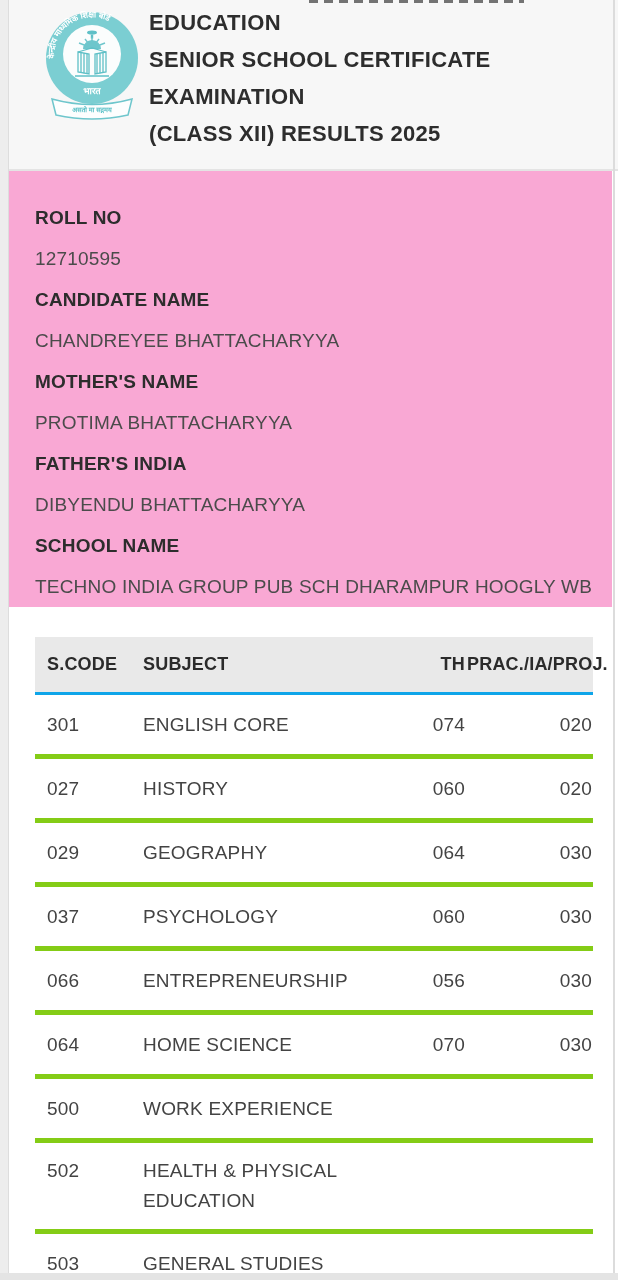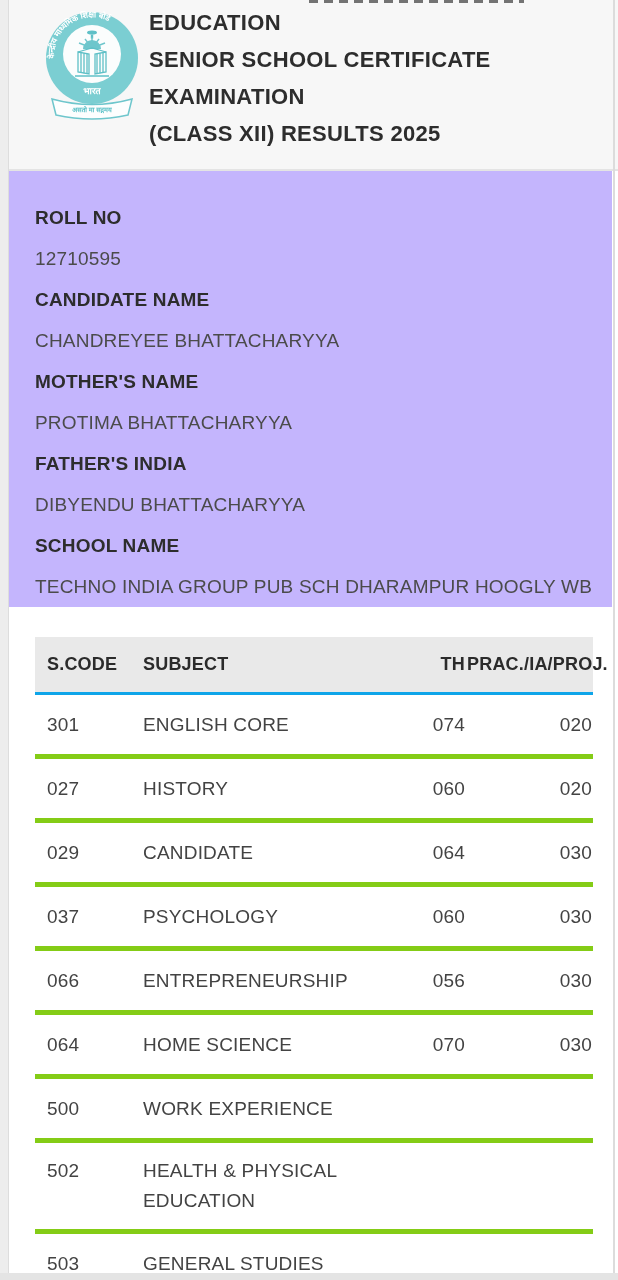--- a/index.html
+++ b/index.html
@@ -41,21 +41,21 @@
   .titles {
     margin-left:140px; padding-top:4px; text-align:left;
   }
   .title-line {
     font-size:22px; font-weight:bold; line-height:37px;
     color:#2d2d2d; letter-spacing:.3px; white-space:nowrap;
   }
   
   .details {
     position:absolute; left:9px; top:171px; right:6px;
-    background:#c4b5fd; padding:26px 0 0 26px;
+    background:#f9a8d4; padding:26px 0 0 26px;
   }
   .detail-line {
     height:41px; line-height:41px; font-size:19px; white-space:nowrap;
   }
   .detail-label { font-weight:bold; color:#2d2d2d; letter-spacing:.2px; }
   .detail-value { color:#4b4b4b; letter-spacing:.2px; }
   
   .results-table {
     position:absolute; left:35px; top:637px; width:558px;
     border-collapse:collapse; table-layout:fixed;
@@ -175,21 +175,21 @@
       <td class="center">020</td>
     </tr>
     <tr>
       <td class="left">027</td>
       <td class="left subject">HISTORY</td>
       <td class="center">060</td>
       <td class="center">020</td>
     </tr>
     <tr>
       <td class="left">029</td>
-      <td class="left subject">CANDIDATE</td>
+      <td class="left subject">GEOGRAPHY</td>
       <td class="center">064</td>
       <td class="center">030</td>
     </tr>
     <tr>
       <td class="left">037</td>
       <td class="left subject">PSYCHOLOGY</td>
       <td class="center">060</td>
       <td class="center">030</td>
     </tr>
     <tr>

